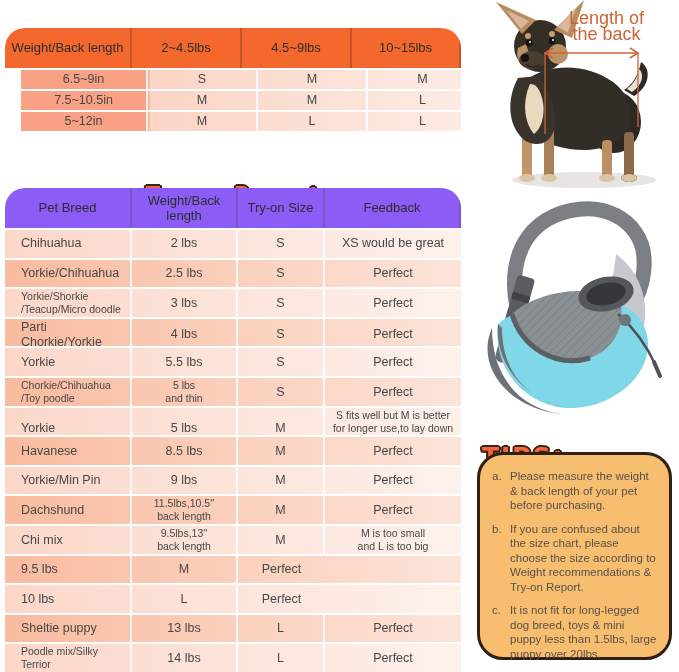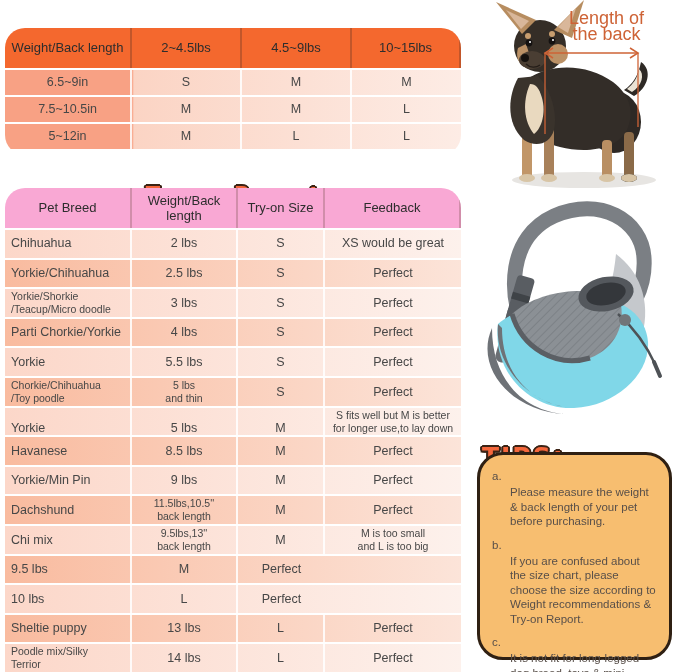--- a/index.html
+++ b/index.html
@@ -27,39 +27,39 @@
   
   .ptable { position:absolute; left:5px; width:456px; overflow:hidden; display:flex; flex-direction:column; }
   #size-table  { top:28px;  height:127px; border-radius:20px; }
   #tryon-table { top:188px; height:484px; border-radius:20px 20px 0 0; }
 
   .trow { display:grid; flex:0 0 auto; }
   #size-table  .trow { grid-template-columns:127px 110px 110px 109px; }
   #tryon-table .trow { grid-template-columns:127px 106px 87px 136px; }
 
   #size-table  .thead { height:40px; background:#f4682e; }
-  #size-table  .drow  { height:27px; border-top:2px solid #ffffff;
-                        background:linear-gradient(90deg,#f8a184 0px,#f8a184 127px,#fbd4c4 129px,#fdece5 456px); }
-  #tryon-table .thead { height:40px; background:#f9a8d4; }
+  #size-table  .drow  { height:21px; border-top:2px solid #ffffff;
+                        background:linear-gradient(90deg,#f8a184 0px,#f8a184 127px,#fbd4c4 129px,#fdece5 456px);margin-left:16px; }
+  #tryon-table .thead { height:40px; background:#8b5cf6; }
   #tryon-table .drow  { height:29.6px; border-top:2px solid #ffffff; }
   #tryon-table .tr-light { background:linear-gradient(90deg,#fcd7c9,#fdf1ec); }
   #tryon-table .tr-dark  { background:linear-gradient(90deg,#f9bb9f,#fce4d9); }
 
   .cell {
     display:flex; align-items:center; justify-content:center;
     font-size:12.5px; color:#474747; line-height:1.18;
     text-align:center; white-space:pre-line;
     border-right:2px solid rgba(255,255,255,.85);
     padding:1px 3px;
   }
   .cell:last-child { border-right:none; }
   .thead .cell { font-size:13px; color:#2d2d2d; }
   #size-table .thead .cell  { border-right:2px solid rgba(101,55,34,.35); }
   #tryon-table .thead .cell { border-right:2px solid rgba(90,60,45,.25); }
-  #tryon-table .drow .cell:first-child { justify-content:flex-start; text-align:left; padding-left:6px; }
+  #tryon-table .drow .cell:first-child { justify-content:flex-start; text-align:left; padding-left:16px; }
   .cell.multi { font-size:10.5px; line-height:1.25; }
 
   
   #dog-wrap { position:absolute; left:466px; top:0; width:213px; height:192px; }
   #dog-wrap svg { position:absolute; left:0; top:0; }
   #annotation {
     position:absolute; left:88px; top:10px; width:105px;
     color:#ce6336; font-size:18px; line-height:16px;
     text-align:center; white-space:pre-line;
   }
@@ -68,21 +68,21 @@
   #bag-wrap { position:absolute; left:468px; top:196px; width:206px; height:224px; }
 
   
   #tips-box {
     position:absolute; left:477px; top:452px; width:195px; height:208px;
     background:#f7be70; border:3px solid #2f2013; border-radius:26px;
     padding:14px 11px 10px 12px;
   }
   .tip-item { display:flex; margin-bottom:9px; }
   .tip-letter { flex:0 0 18px; font-size:11.5px; line-height:14.5px; color:#584f49; }
-  .tip-text   { flex:1; font-size:11.5px; line-height:14.5px; color:#584f49;margin-top:16px; }
+  .tip-text   { flex:1; font-size:11.5px; line-height:14.5px; color:#584f49; }
 </style>
 </head>
 <body>
 
 <div id="canvas">
 
   <div class="bubble" id="size-title">SIZE CHART</div>
 
   <div class="ptable" id="size-table">
     <div class="trow thead">

